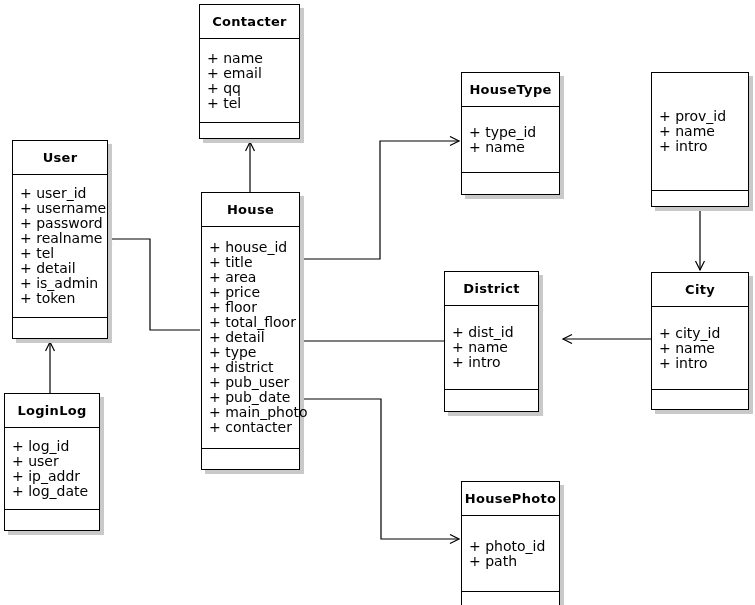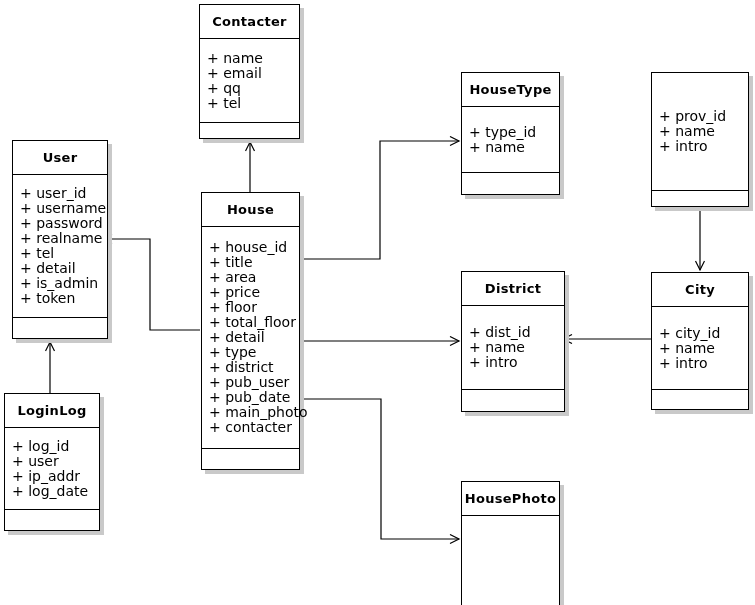--- a/index.html
+++ b/index.html
@@ -116,21 +116,21 @@
 
   <div class="uml-class" style="left:651px;top:72px;width:98px;height:135px">
     <ul class="uml-attrs">
       <li>+ prov_id</li>
       <li>+ name</li>
       <li>+ intro</li>
     </ul>
     <div class="uml-methods" style="height:15px"></div>
   </div>
 
-  <div class="uml-class" style="left:461px;top:271px;width:104px;height:141px">
+  <div class="uml-class" style="left:444px;top:271px;width:95px;height:141px">
     <div class="uml-title">District</div>
     <ul class="uml-attrs">
       <li>+ dist_id</li>
       <li>+ name</li>
       <li>+ intro</li>
     </ul>
     <div class="uml-methods" style="height:21px"></div>
   </div>
 
   <div class="uml-class" style="left:651px;top:272px;width:98px;height:138px">
@@ -138,16 +138,20 @@
     <ul class="uml-attrs">
       <li>+ city_id</li>
       <li>+ name</li>
       <li>+ intro</li>
     </ul>
     <div class="uml-methods" style="height:19px"></div>
   </div>
 
   <div class="uml-class" style="left:461px;top:481px;width:99px;height:128px">
     <div class="uml-title">HousePhoto</div>
+    <ul class="uml-attrs">
+      <li>+ photo_id</li>
+      <li>+ path</li>
+    </ul>
     <div class="uml-methods" style="height:16px"></div>
   </div>
 
 </div>
 
 </body></html>

